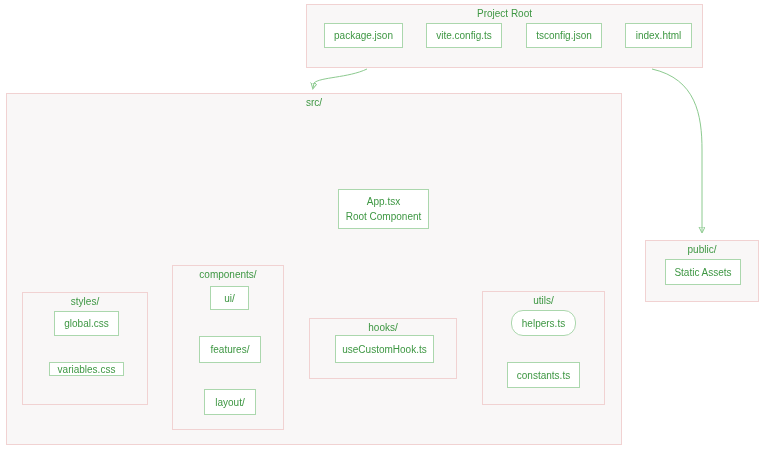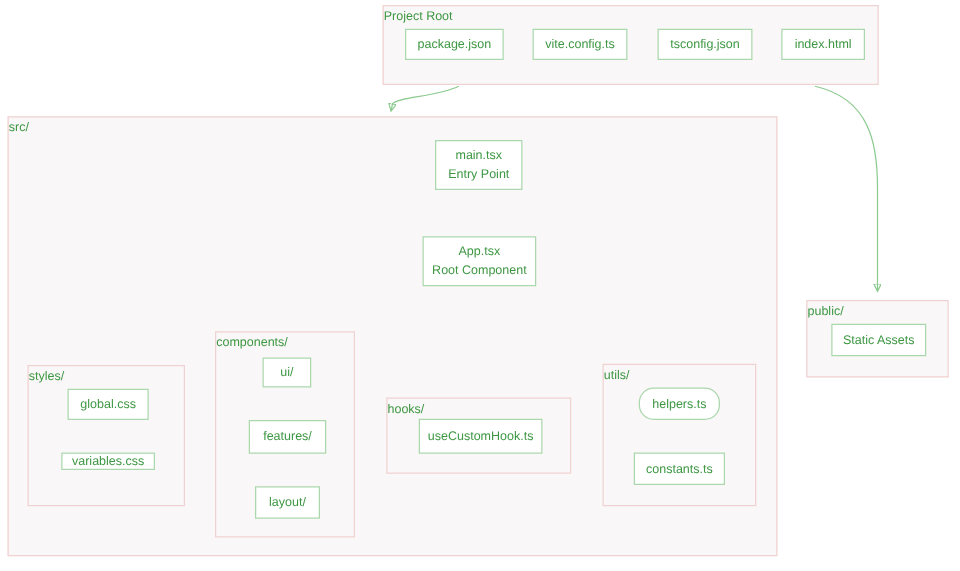--- a/index.html
+++ b/index.html
@@ -30,21 +30,21 @@
     position: absolute;
     background: var(--container-fill, #f9f7f7);
     border: 1px solid var(--container-border, #f1d2d2);
     box-sizing: border-box;
   }
   .container-label {
     position: absolute;
     top: 3px;
     left: 0;
     width: 100%;
-    text-align: left;
+    text-align: center;
     font-size: 10px;
     color: var(--text-green, #3e9743);
     white-space: nowrap;
   }
   .node {
     position: absolute;
     background: var(--node-fill, #ffffff);
     border: 1px solid var(--node-border, #abd7ad);
     box-sizing: border-box;
     display: flex;
@@ -81,24 +81,20 @@
     <div class="container-label">Project Root</div>
     <div class="node" style="left:17px; top:18px; width:79px; height:25px;">package.json</div>
     <div class="node" style="left:119px; top:18px; width:76px; height:25px;">vite.config.ts</div>
     <div class="node" style="left:219px; top:18px; width:76px; height:25px;">tsconfig.json</div>
     <div class="node" style="left:318px; top:18px; width:67px; height:25px;">index.html</div>
   </div>
 
   <div class="container" style="left:6px; top:93px; width:616px; height:352px;">
     <div class="container-label">src/</div>
 
-    <div class="node" style="left:341px; top:18px; width:70px; height:40px;">
-      <span>main.tsx</span>
-      <span>Entry Point</span>
-    </div>
 
     <div class="node" style="left:331px; top:95px; width:91px; height:40px;">
       <span>App.tsx</span>
       <span>Root Component</span>
     </div>
 
     <div class="container" style="left:15px; top:198px; width:126px; height:113px;">
       <div class="container-label">styles/</div>
       <div class="node" style="left:31px; top:18px; width:65px; height:25px;">global.css</div>
       <div class="node" style="left:26px; top:69px; width:75px; height:14px;">variables.css</div>

